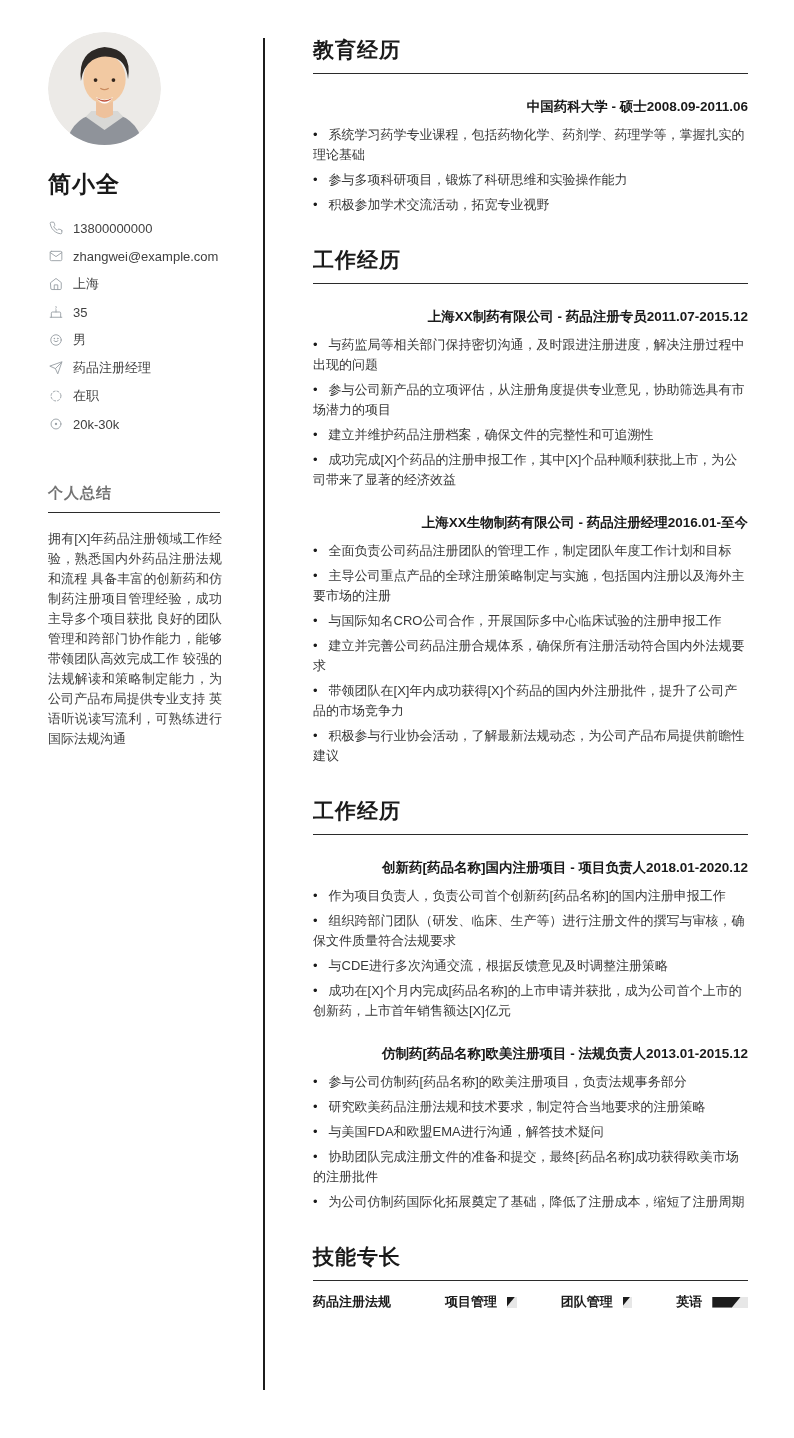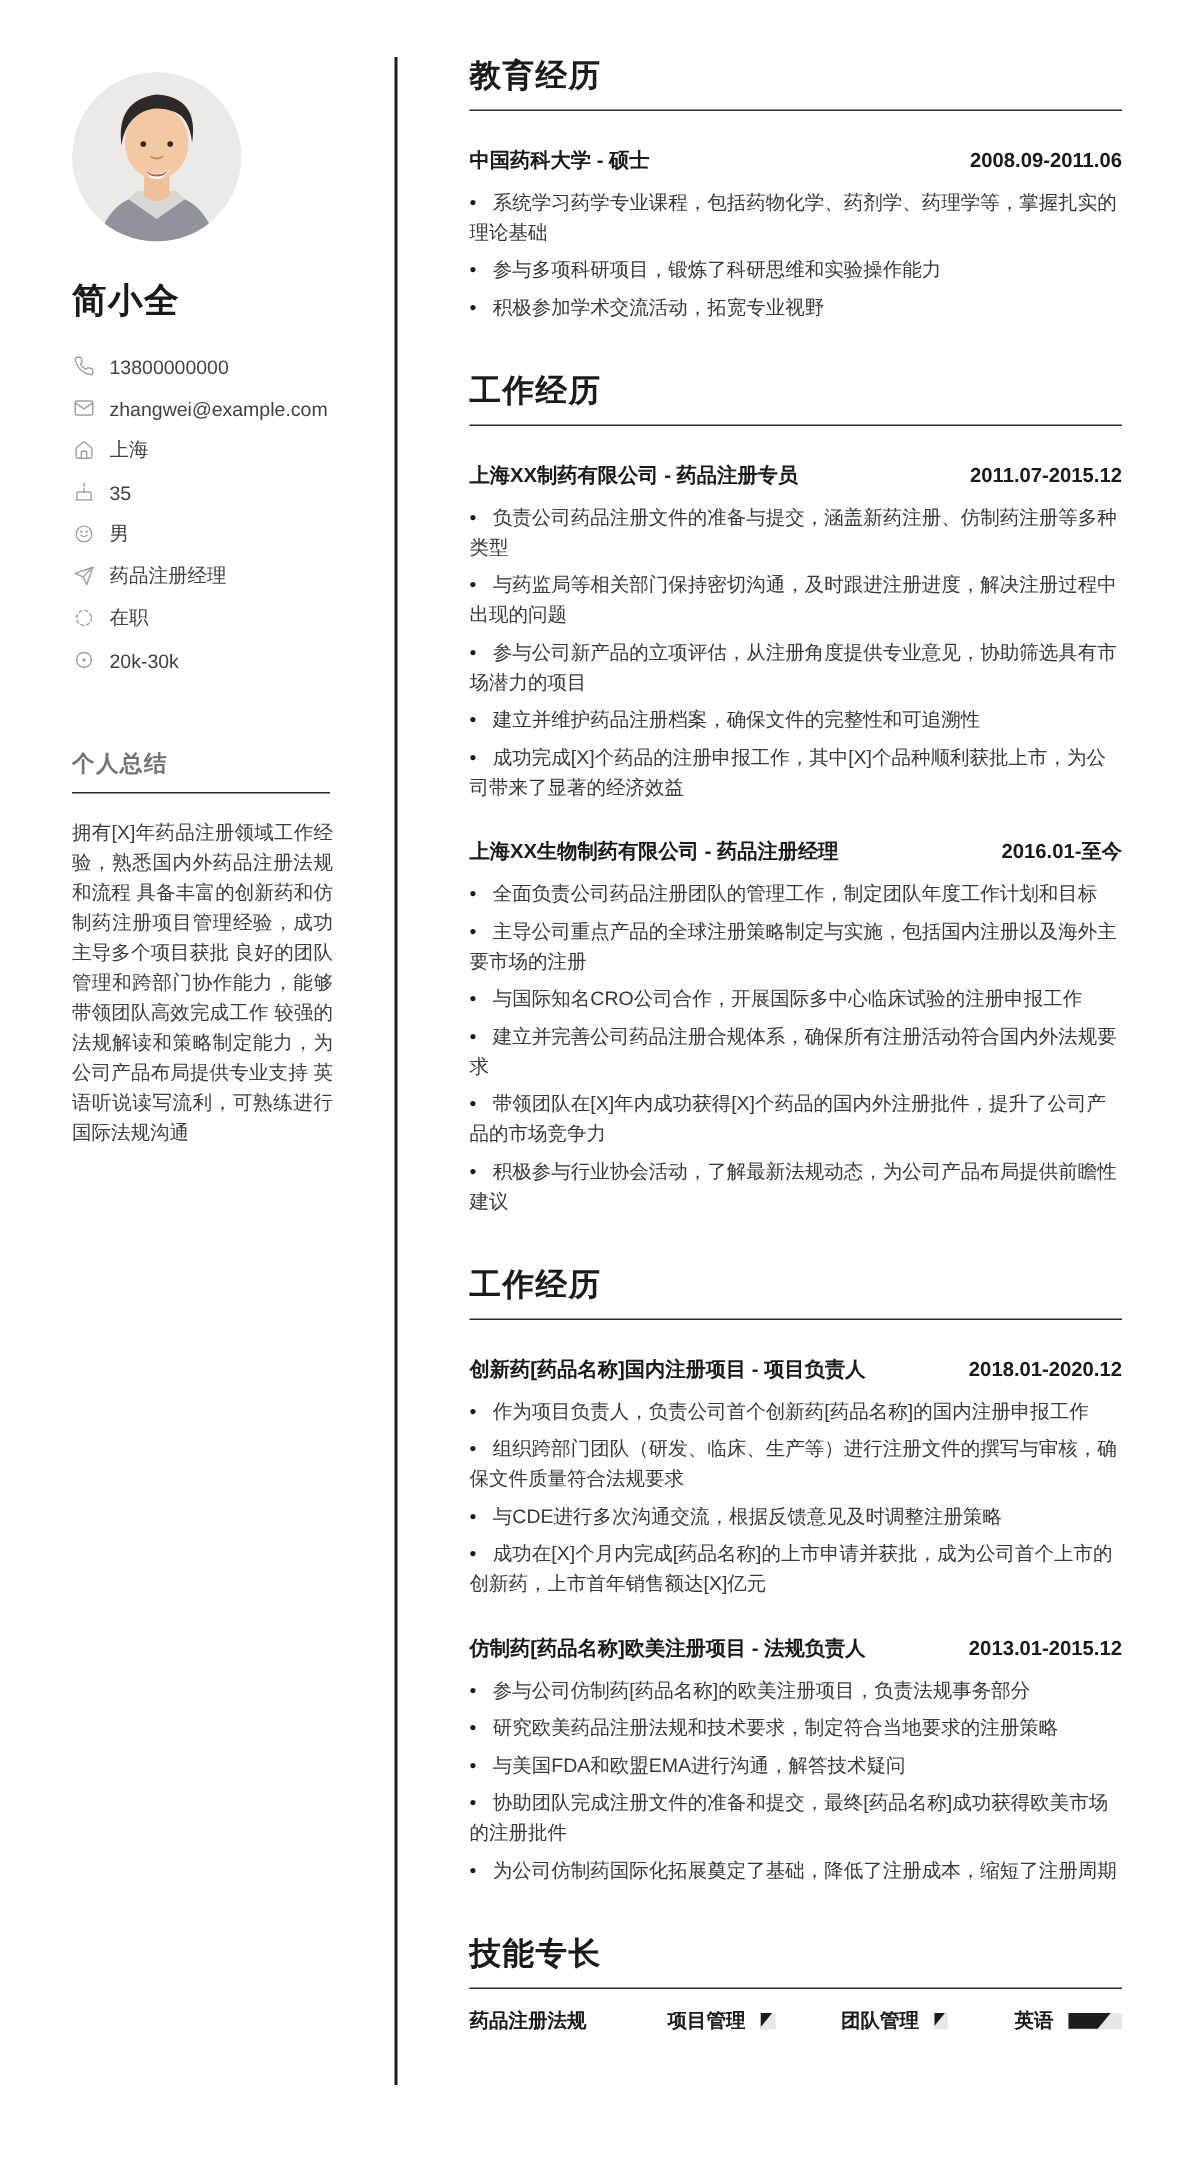--- a/index.html
+++ b/index.html
@@ -4,40 +4,40 @@
 <style>
   * { margin:0; padding:0; box-sizing:border-box; }
   html,body { background:#ffffff; }
   body {
     width:794px; height:1438px; position:relative; overflow:hidden;
     font-family:"Liberation Sans","DejaVu Sans",sans-serif;
     color:#333333; -webkit-font-smoothing:antialiased;
   }
   
   .divider { position:absolute; left:263px; top:38px; width:2px; height:1352px; background:#1c1c1c; }
-  .sidebar { position:absolute; left:48px; top:48px; width:190px; }
+  .sidebar { position:absolute; left:48px; top:32px; width:190px; }
   .main    { position:absolute; left:313px; top:36px; width:435px; }
 
   
   .avatar { width:113px; height:113px; border-radius:50%; overflow:hidden; }
   .avatar svg { display:block; width:113px; height:113px; }
   .name { margin-top:24px; font-size:23px; font-weight:bold; color:#1a1a1a; letter-spacing:1px; }
   .contacts { margin-top:14px; }
   .contact-item { display:flex; align-items:center; height:28px; font-size:13px; color:#404040; }
   .cicon { width:15px; height:15px; margin-right:10px; flex:0 0 15px; display:flex; align-items:center; justify-content:center; }
   .cicon svg { width:14px; height:14px; stroke:#9aa0a6; fill:none; stroke-width:1.6; stroke-linecap:round; stroke-linejoin:round; }
   .side-section { margin-top:46px; }
   .side-title { font-size:15px; font-weight:bold; color:#737373; padding-bottom:9px; border-bottom:1.5px solid #2b2b2b; width:172px; letter-spacing:1px; }
   .summary-text { margin-top:16px; width:174px; font-size:13px; line-height:20px; color:#3d3d3d; text-align:justify; }
 
   
   .section { margin-bottom:31px; }
   .sec-title { font-size:21px; font-weight:bold; color:#1a1a1a; padding-bottom:9px; border-bottom:1.5px solid #2b2b2b; letter-spacing:1px; }
   .entry { margin-top:24px; }
-  .entry-head { display:flex; justify-content:space-between; align-items:baseline; }
+  .entry-head { display:flex; justify-content:flex-end; align-items:baseline; }
   .entry-title { font-size:13.5px; font-weight:bold; color:#1a1a1a; }
   .entry-date  { font-size:13.5px; font-weight:bold; color:#1a1a1a; white-space:nowrap; }
   .bullets { margin-top:9px; }
   .bullet { font-size:13px; line-height:20px; color:#383838; margin-bottom:5px; }
   .bullet:last-child { margin-bottom:0; }
   .dot { display:inline-block; margin-right:11px; color:#1a1a1a; }
 
   
   .skill-grid { display:grid; grid-template-columns:1fr 1fr 1fr 1fr; column-gap:46px; row-gap:17px; margin-top:12px;gap:44px; }
   .skill-row { display:flex; align-items:center; }
@@ -173,21 +173,20 @@
 
   <section class="section">
     <div class="sec-title">工作经历</div>
     <div>
         <div class="entry">
           <div class="entry-head">
             <span class="entry-title">上海XX制药有限公司 - 药品注册专员</span>
             <span class="entry-date">2011.07-2015.12</span>
           </div>
           <div class="bullets">
-            <div class="bullet"><span class="dot">•</span>负责公司药品注册文件的准备与提交，涵盖新药注册、仿制药注册等多种类型</div>
             <div class="bullet"><span class="dot">•</span>与药监局等相关部门保持密切沟通，及时跟进注册进度，解决注册过程中出现的问题</div>
             <div class="bullet"><span class="dot">•</span>参与公司新产品的立项评估，从注册角度提供专业意见，协助筛选具有市场潜力的项目</div>
             <div class="bullet"><span class="dot">•</span>建立并维护药品注册档案，确保文件的完整性和可追溯性</div>
             <div class="bullet"><span class="dot">•</span>成功完成[X]个药品的注册申报工作，其中[X]个品种顺利获批上市，为公司带来了显著的经济效益</div>
           </div>
         </div>
         <div class="entry">
           <div class="entry-head">
             <span class="entry-title">上海XX生物制药有限公司 - 药品注册经理</span>
             <span class="entry-date">2016.01-至今</span>

